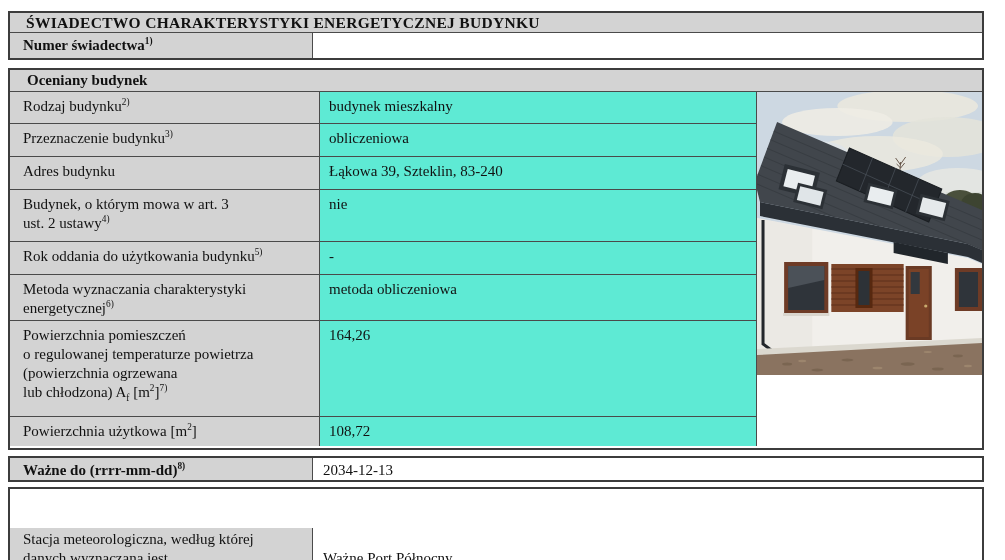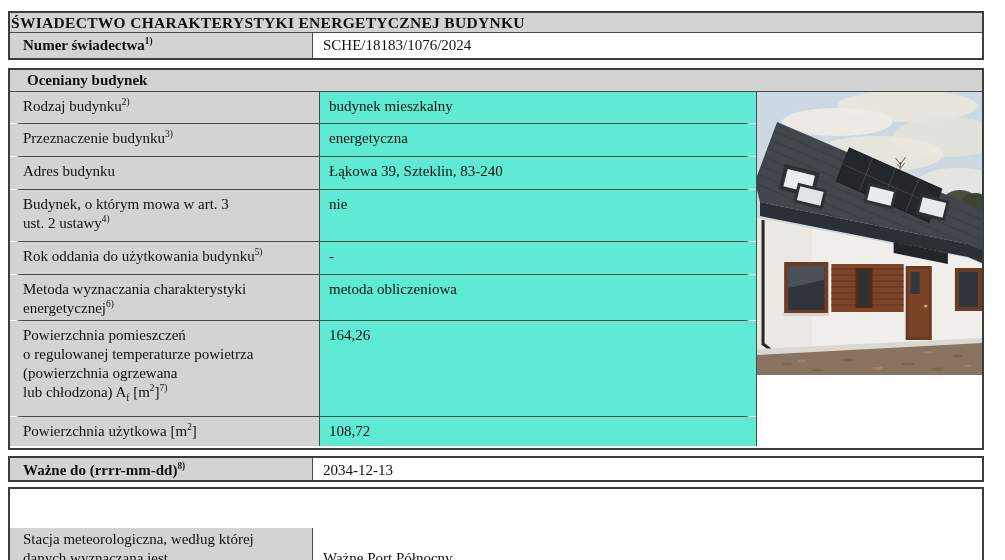--- a/index.html
+++ b/index.html
@@ -3,29 +3,29 @@
 <meta charset="utf-8">
 <style>
   * { margin:0; padding:0; box-sizing:border-box; }
   html,body { background:#ffffff; }
   .page {
     position:relative; width:1005px; height:560px; background:#ffffff;
     font-family:"Liberation Serif","DejaVu Serif",serif;
     font-size:15px; line-height:19px; color:#111;
   }
   .tbl { position:absolute; left:8px; width:976px; border:2px solid #3c3c3c; background:#fff; }
-  .row { display:flex;border-radius:11px; }
+  .row { display:flex; }
   .gray { background:#d3d3d3; }
   sup { font-size:0.62em; vertical-align:super; line-height:0; }
   sub { font-size:0.62em; vertical-align:sub; line-height:0; }
 
   
   .tbl-top { top:11px; }
   .title-row { height:20px; border-bottom:1px solid #4a4a4a; display:flex; align-items:center;
-               padding-left:1px; font-weight:bold; font-size:15.5px; letter-spacing:0.3px; }
+               padding-left:16px; font-weight:bold; font-size:15.5px; letter-spacing:0.3px; }
   .numer-row { height:25px; }
   .lbl-top { width:303px; border-right:1px solid #4a4a4a; padding:3px 8px 0 13px; font-weight:bold; }
   .val-top { flex:1; padding:3px 8px 0 10px; }
 
   
   .tbl-main { top:68px; height:382px; }
   .sec-header { height:22px; border-bottom:1px solid #4a4a4a; padding:1px 8px 0 17px; font-weight:bold; }
   .main-body { display:flex; height:354px; }
   .left-tbl { width:747px; border-right:1px solid #4a4a4a; display:flex; flex-direction:column; }
   .left-tbl .row { border-bottom:1px solid #4a4a4a; }
@@ -49,35 +49,34 @@
 </style>
 </head>
 <body>
 
 <div class="page">
 
   <div class="tbl tbl-top">
     <div class="title-row gray">ŚWIADECTWO CHARAKTERYSTYKI ENERGETYCZNEJ BUDYNKU</div>
     <div class="row numer-row">
       <div class="lbl-top gray">Numer świadectwa<sup>1)</sup></div>
-      <div class="val-top">SCHE/18183/1076/2024</div>
     </div>
   </div>
 
   <div class="tbl tbl-main">
     <div class="sec-header gray">Oceniany budynek</div>
     <div class="main-body">
       <div class="left-tbl">
         <div class="row r1">
           <div class="lbl">Rodzaj budynku<sup>2)</sup></div>
           <div class="val">budynek mieszkalny</div>
         </div>
         <div class="row r2">
           <div class="lbl">Przeznaczenie budynku<sup>3)</sup></div>
-          <div class="val">energetyczna</div>
+          <div class="val">obliczeniowa</div>
         </div>
         <div class="row r3">
           <div class="lbl">Adres budynku</div>
           <div class="val">Łąkowa 39, Szteklin, 83-240</div>
         </div>
         <div class="row r4">
           <div class="lbl">Budynek, o którym mowa w art. 3<br>ust. 2 ustawy<sup>4)</sup></div>
           <div class="val">nie</div>
         </div>
         <div class="row r5">

